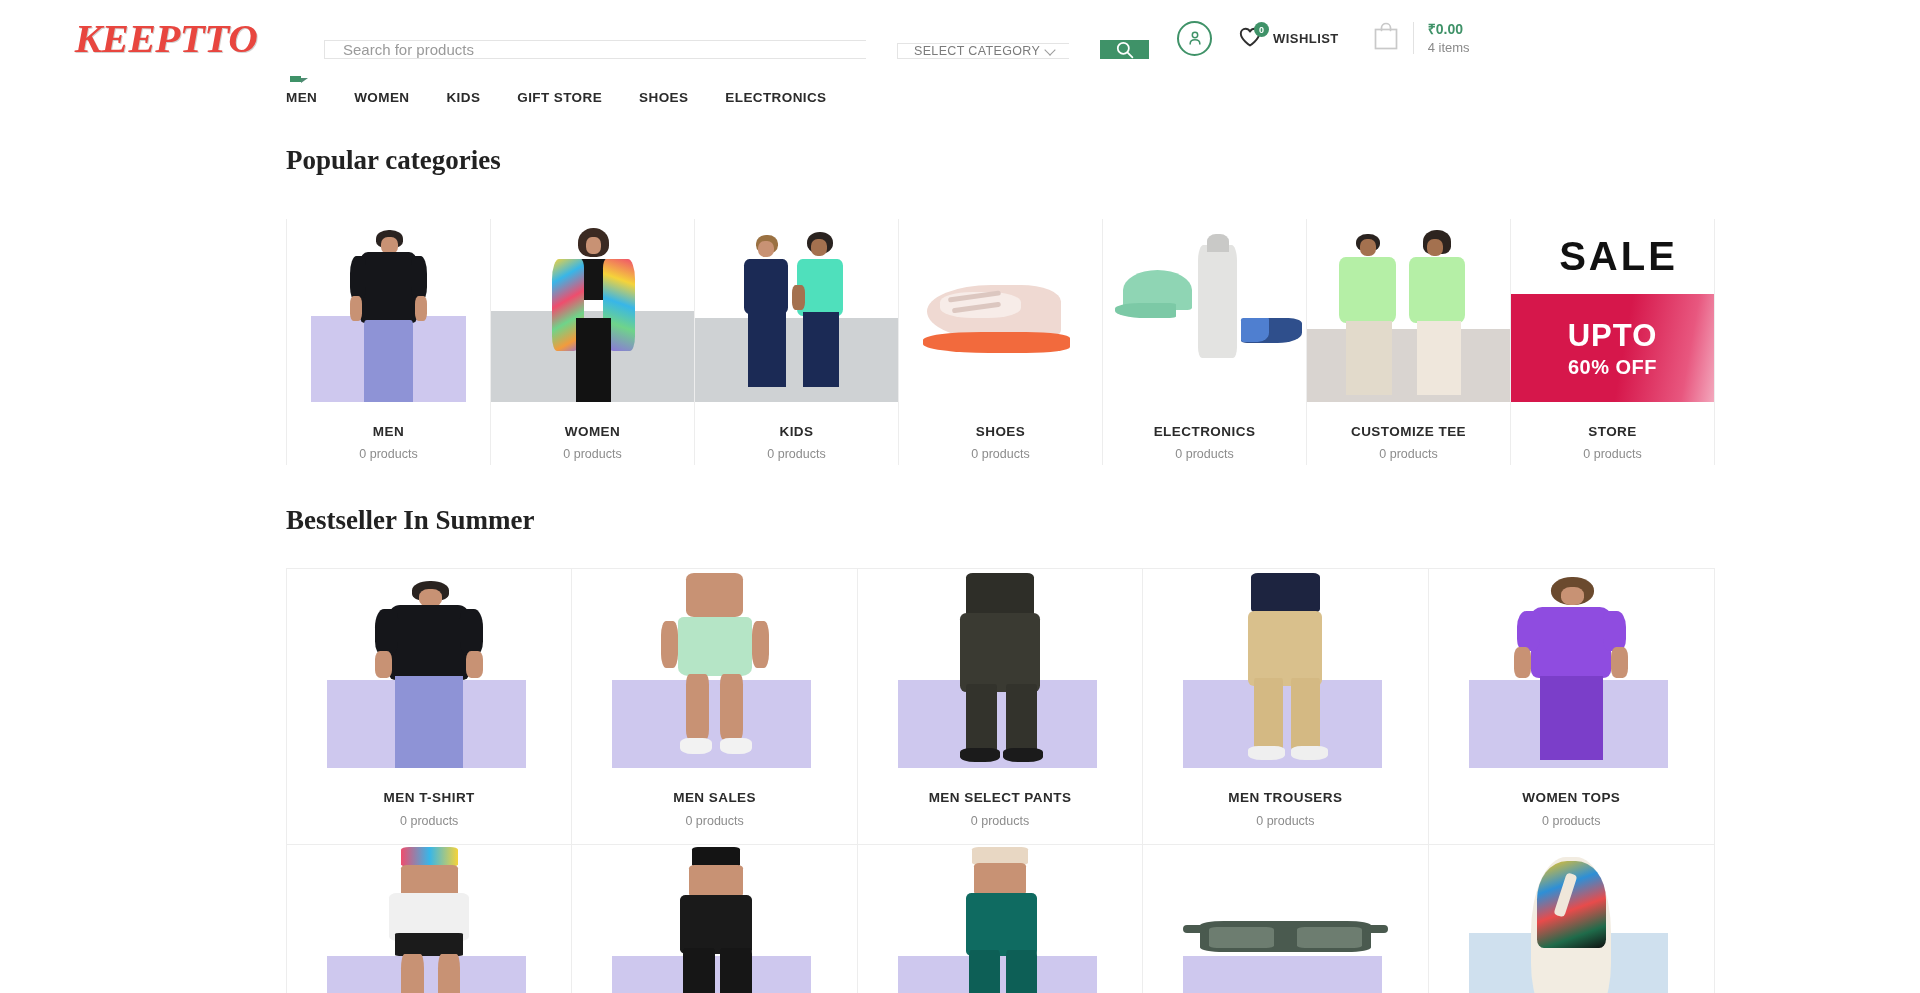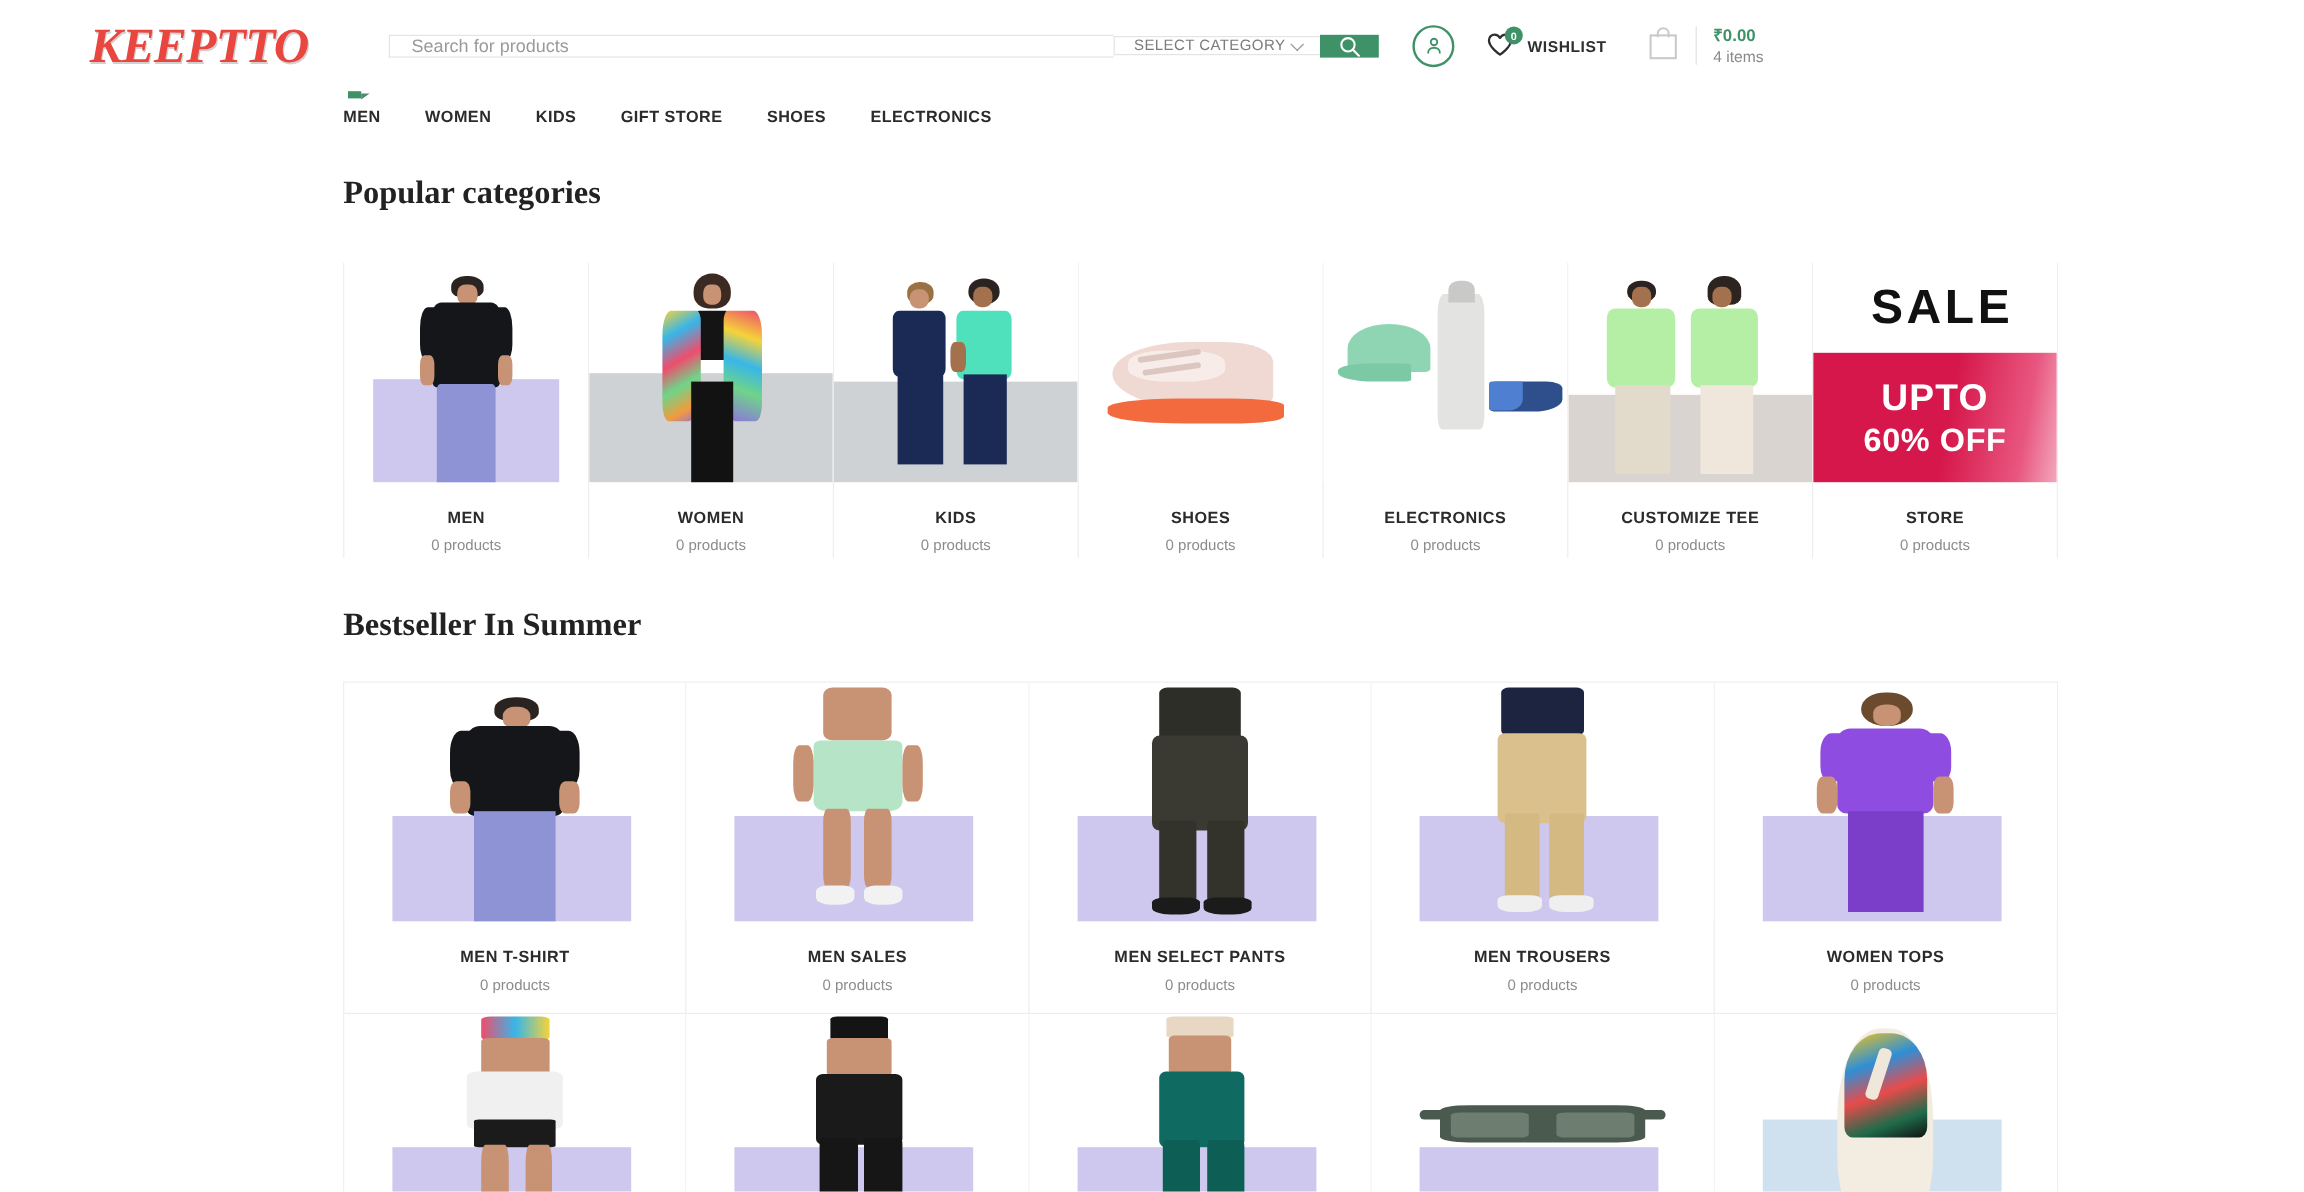--- a/index.html
+++ b/index.html
@@ -20,22 +20,22 @@
   .logo {
     width: 268px; text-align: center;
     font-family: "Liberation Serif", serif;
     font-style: italic; font-weight: bold;
     font-size: 41px; letter-spacing: -0.5px;
     color: #e8463f;
     text-shadow: 1px 1px 0 rgba(0,0,0,0.18);
     margin-left: 32px;
   }
   .searchbar {
-    display: flex; align-items: center;
-    height: 41px; width: 825px; margin-left: 24px;
+    display: flex; align-items: flex-end;
+    height: 41px; width: 825px; margin-left: 24px; gap: 31px;
   }
   .search-input {
     flex: 1; border: 1px solid #e4e4e4; border-right: none;
     padding: 0 18px; font-size: 15px; color: #444;
     background: #fff; outline: none;
     font-family: "Liberation Sans", sans-serif;
   }
   .search-input::placeholder { color: #9a9a9a; }
   .cat-select {
     display: flex; align-items: center; justify-content: space-between;
@@ -168,21 +168,21 @@
     font-family: "Liberation Sans", sans-serif;
     font-weight: bold; font-size: 40px; letter-spacing: 3px; color: #111;
   }
   .sale-bot {
     position: absolute; top: 41%; left: 0; right: 0; bottom: 0;
     background: linear-gradient(100deg, #d6174b 0%, #d6174b 55%, #e8577f 85%, #f3a8bd 100%);
     display: flex; flex-direction: column;
     align-items: center; justify-content: center; gap: 2px;
   }
   .sale-upto { font-weight: bold; font-size: 31px; color: #fff; letter-spacing: 1px; }
-  .sale-off  { font-weight: bold; font-size: 27px; color: #fff; letter-spacing: 0.5px; }
+  .sale-off  { font-weight: bold; font-size: 20px; color: #fff; letter-spacing: 0.5px; }
 </style>
 </head>
 <body>
 
 <div class="page">
 
   <div class="header">
 
     <div class="logo">KEEPTTO</div>
 

